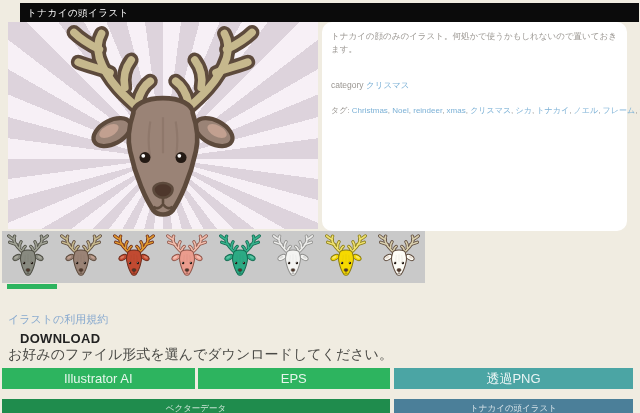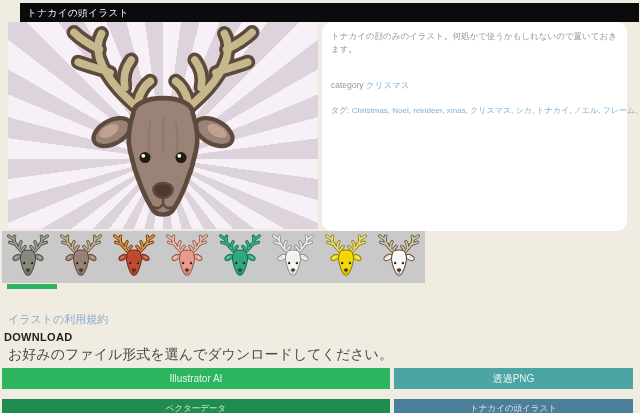--- a/index.html
+++ b/index.html
@@ -33,28 +33,28 @@
   
   .thumbnail-strip{
     position:absolute;left:2px;top:231px;width:423px;height:52px;
     background:var(--strip-bg,#c9c9c9);display:flex;align-items:center;
   }
   .thumb{flex:1;height:48px;display:flex;align-items:center;justify-content:center;cursor:pointer}
   .thumb svg{width:50px;height:46px;display:block}
   .selected-indicator{position:absolute;left:7px;top:284px;width:50px;height:5px;background:var(--accent-green,#2db45f)}
   
   .terms-link{position:absolute;left:8px;top:312px;font-size:11px;color:var(--terms-link,#87a9cf);text-decoration:none}
-  .download-heading{position:absolute;left:4px;top:331px;font-size:11px;font-weight:bold;color:#222;letter-spacing:.3px}
+  .download-heading{position:absolute;left:20px;top:331px;font-size:13px;font-weight:bold;color:#222;letter-spacing:.3px}
   .download-instruction{position:absolute;left:8px;top:346px;font-size:14px;color:#4a4a46}
   .btn-group{position:absolute;top:368px}
   .vector-group{left:2px;width:388px}
   .bitmap-group{left:394px;width:239px}
   .btn-row{display:flex;gap:3px;height:21px}
   .dl-btn{
-    flex:1;border:0;cursor:pointer;font-family:inherit;font-size:10px;
+    flex:1;border:0;cursor:pointer;font-family:inherit;font-size:13px;
     color:rgba(255,255,255,.88);display:flex;align-items:center;justify-content:center;padding:4px;
   }
   .vector-group .dl-btn{background:var(--accent-green,#2db45f)}
   .bitmap-group .dl-btn{background:var(--bitmap-teal,#4ba5a4)}
   .group-bar{
     height:14px;margin-top:10px;font-size:8.5px;text-align:center;line-height:18px;
     color:rgba(255,255,255,.78);
   }
   .vector-group .group-bar{background:var(--vector-bar,#1f8c4d)}
   .bitmap-group .group-bar{background:var(--bitmap-bar,#4b7f99)}
@@ -169,20 +169,21 @@
 <div class="selected-indicator"></div>
 
 <a class="terms-link" href="#">イラストの利用規約</a>
 
 <div class="download-heading">DOWNLOAD</div>
 <div class="download-instruction">お好みのファイル形式を選んでダウンロードしてください。</div>
 
 <div class="btn-group vector-group">
   <div class="btn-row">
       <button class="dl-btn">Illustrator AI</button>
+      <button class="dl-btn">EPS</button>
     </div>
   <div class="group-bar">ベクターデータ</div>
 </div>
 <div class="btn-group bitmap-group">
   <div class="btn-row">
       <button class="dl-btn">透過PNG</button>
     </div>
   <div class="group-bar">トナカイの頭イラスト</div>
 </div>
 

